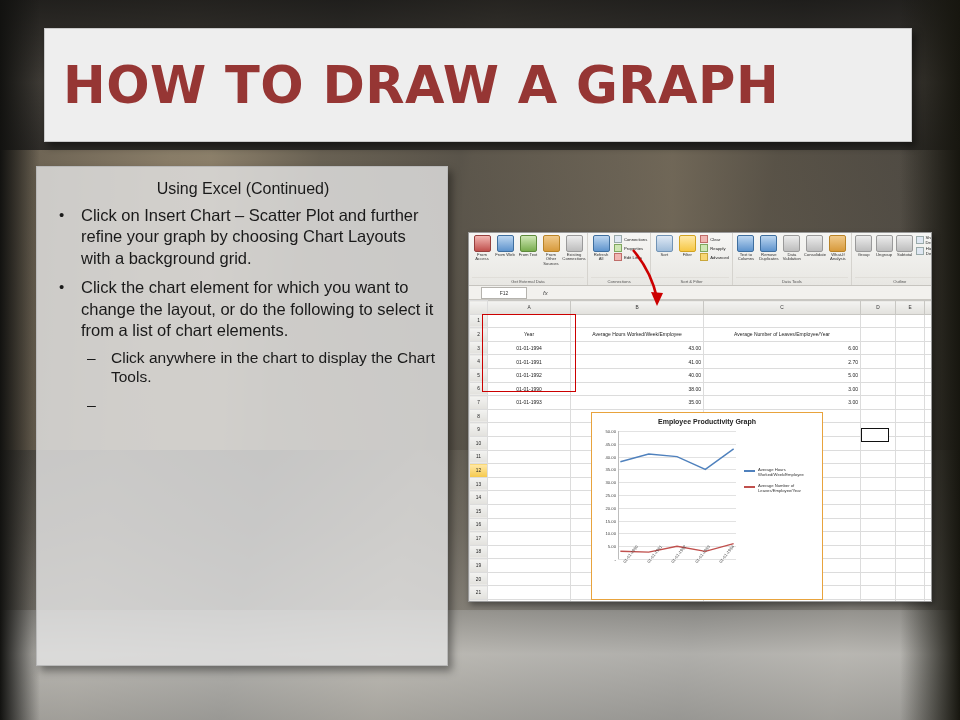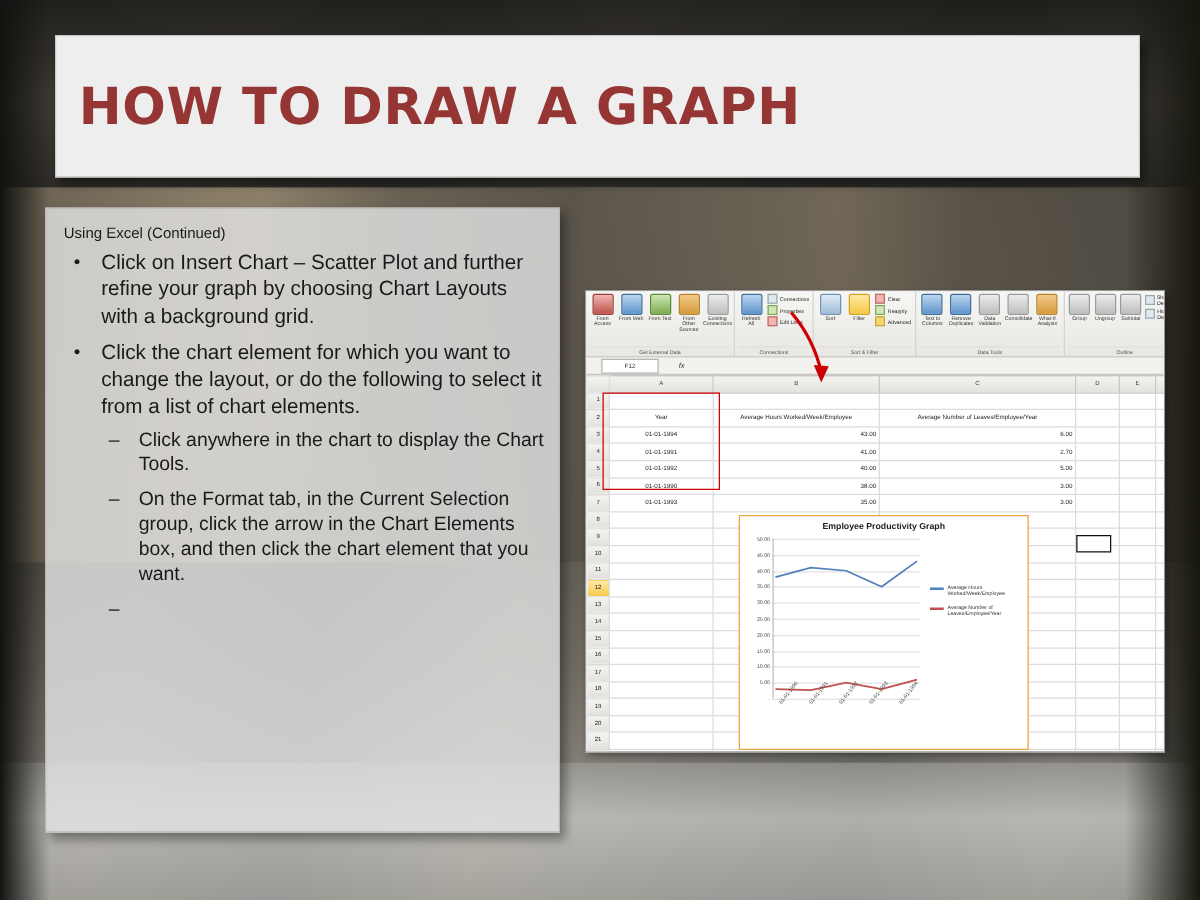--- a/index.html
+++ b/index.html
@@ -57,21 +57,21 @@
     height: 112px;
     background: #eeeeee;
     border: 1px solid #c9c9c9;
     box-shadow: 4px 5px 7px rgba(0,0,0,0.45);
     display: flex;
     align-items: center;
   }
   .title-text {
     font-family: "DejaVu Sans", sans-serif;
     font-weight: bold;
-    font-size: 41px;
+    font-size: 51px;
     letter-spacing: 0.5px;
     color: #963634;
     padding-left: 18px;
     line-height: 1;
     white-space: nowrap;
   }
 
   
   .body-box {
     position: absolute;
@@ -81,23 +81,24 @@
     height: 500px;
     background: rgba(226,226,226,0.82);
     border: 1px solid #b9b9b9;
     box-shadow: 4px 5px 8px rgba(0,0,0,0.40);
     padding: 10px 12px 10px 8px;
     box-sizing: border-box;
     color: #1a1a1a;
     overflow: hidden;
   }
   .lead {
-    font-size: 12px;
+    font-size: 16px;
     margin: 2px 0 4px 6px;
     line-height: 1.25;
+    text-align: center;
   }
   ul.l1 {
     list-style: none;
     margin: 0;
     padding: 0;
   }
   ul.l1 > li {
     position: relative;
     font-size: 16.5px;
     line-height: 1.3;
@@ -309,21 +310,20 @@
       <li>
         <span class="bullet">•</span>
         <span>Click the chart element for which you want to change the layout, or do the following to select it from a list of chart elements.</span>
         <ul class="l2">
           <li>
             <span class="dash">–</span>
             <span>Click anywhere in the chart to display the Chart Tools.</span>
           </li>
           <li>
             <span class="dash">–</span>
-            <span>On the Format tab, in the Current Selection group, click the arrow in the Chart Elements box, and then click the chart element that you want.</span>
           </li>
           <li>
             <span class="dash">–</span>
           </li>
         </ul>
       </li>
     </ul>
   </div>
 
   <div class="excel">

